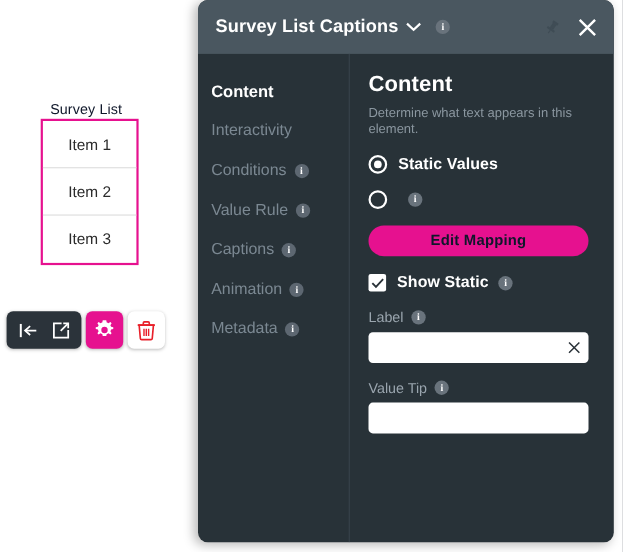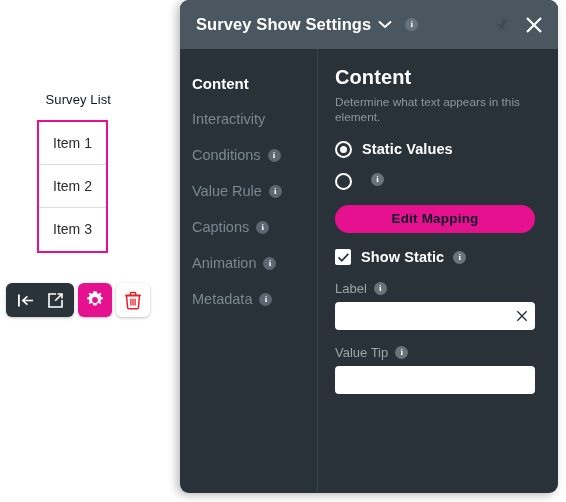--- a/index.html
+++ b/index.html
@@ -33,22 +33,22 @@
   .widget-label {
     color: #0f172a;
     font-size: 13px;
     line-height: 16px;
     text-align: right;
     letter-spacing: 0.1px;
     white-space: nowrap;
     margin-left: -1px;
   }
   .widget-box {
-    margin-top: 12px;
-    width: 71px;
+    margin-top: 0;
+    width: 89px;
     border: 2px solid #e6118f;
     background: #ffffff;
     box-sizing: border-box;
   }
   .widget-item {
     height: 43px;
     line-height: 43px;
     text-align: center;
     font-size: 14px;
     color: #2b2b2b;
@@ -173,20 +173,21 @@
   .content-desc {
     color: #8b97a0;
     font-size: 11.8px;
     line-height: 15px;
     margin-bottom: 16px;
     max-width: 186px;
   }
 
   .radio-row {
     display: flex;
+    align-items: center;
     margin-bottom: 15px;
   }
   .radio {
     width: 17px; height: 17px;
     border: 2px solid #ffffff;
     border-radius: 50%;
     box-sizing: border-box;
     margin-right: 10px;
     flex: 0 0 auto;
     position: relative;
@@ -353,21 +354,21 @@
         <path d="M6.9 7.8 V14.4 M9 7.8 V14.4 M11.1 7.8 V14.4" stroke="#e8202a" stroke-width="1.3"></path>
       </svg>
     </div>
   </div>
 
 </div>
 
 <div id="panel">
 
   <div class="panel-header">
-    <span class="panel-title">Survey Show Settings</span>
+    <span class="panel-title">Survey List Captions</span>
     <span class="hdr-chevron">
       <svg width="14" height="9" viewBox="0 0 14 9">
         <path d="M1 1.5 L7 7 L13 1.5" stroke="#ffffff" stroke-width="2" fill="none"></path>
       </svg>
     </span>
     <span class="hdr-info">
       <span class="info-i">i</span>
     </span>
     <span class="hdr-spacer"></span>
     <span class="hdr-pin">

